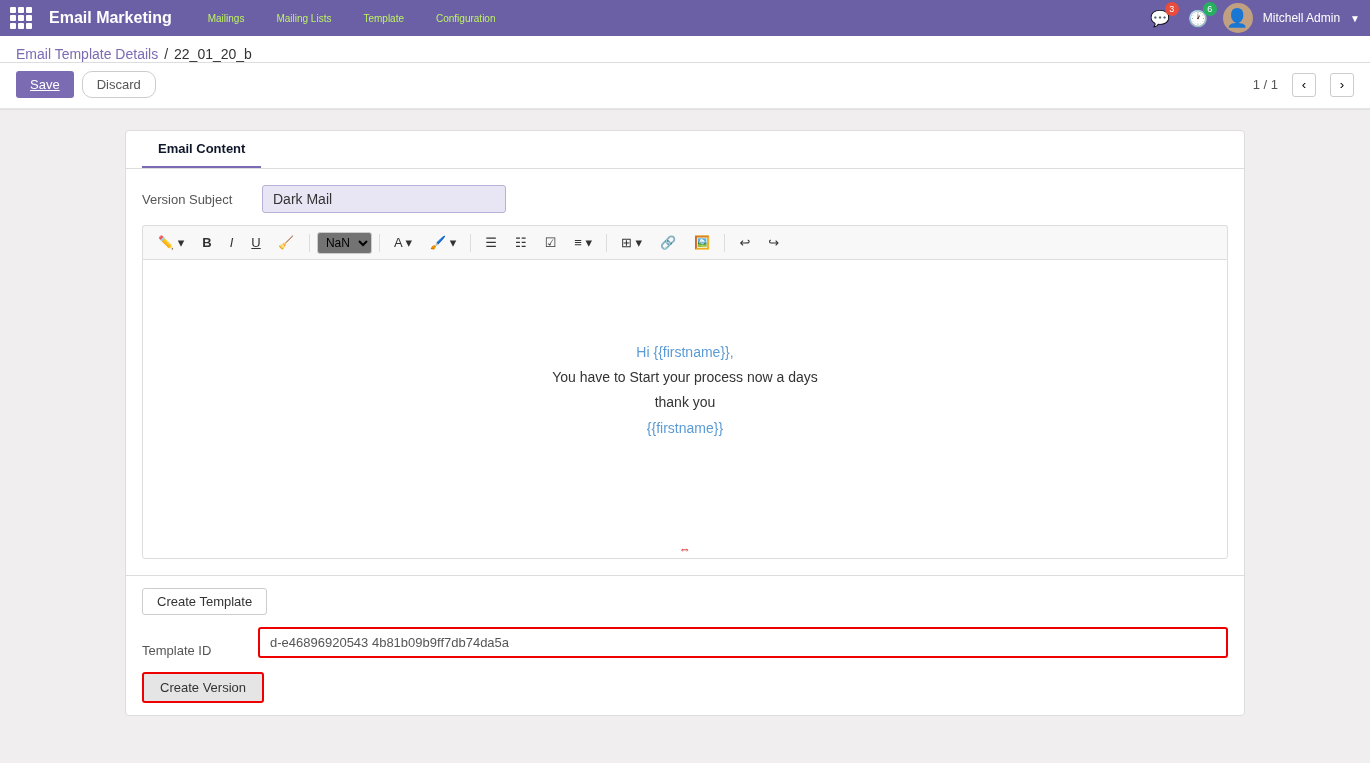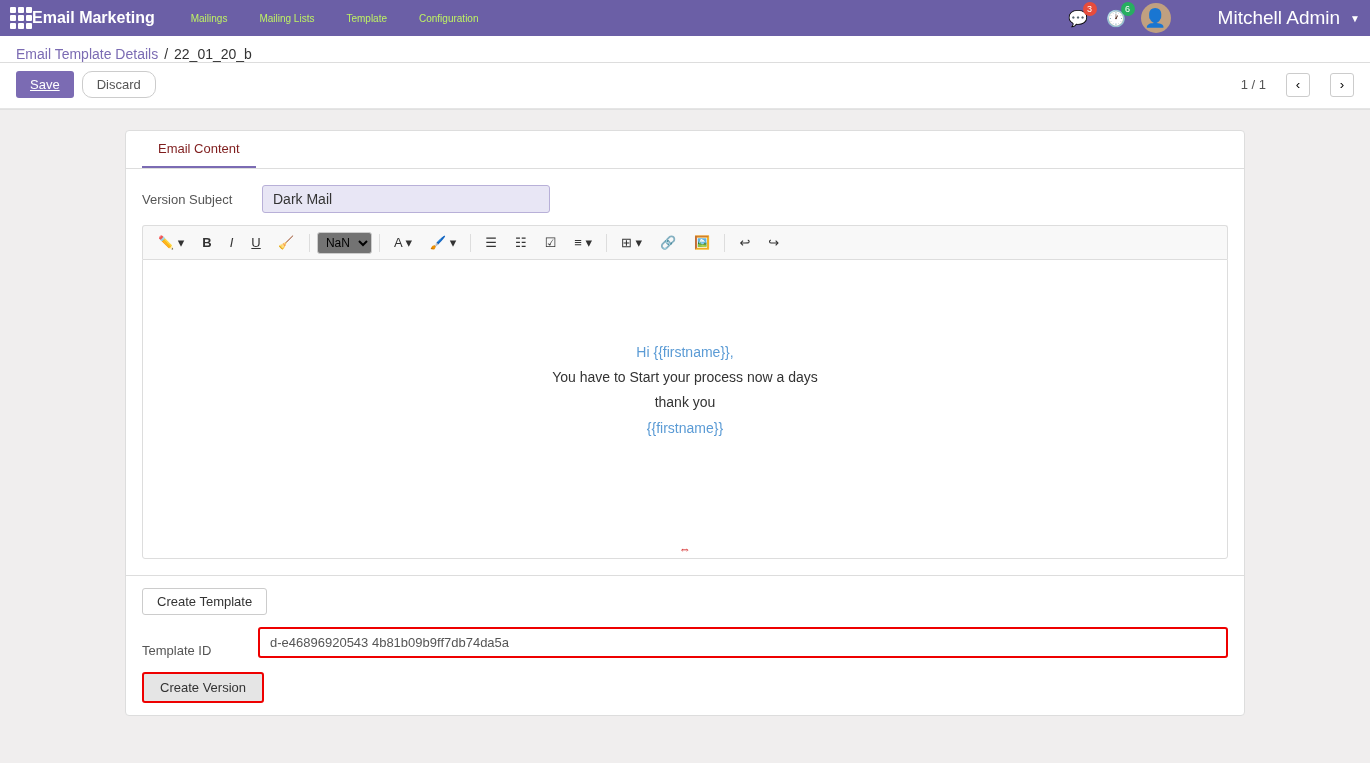--- a/index.html
+++ b/index.html
@@ -11,21 +11,21 @@
       color: white;
       height: 36px;
       display: flex;
       align-items: center;
       padding: 0 10px;
       gap: 20px;
     }
     .topbar-brand {
       display: flex;
       align-items: center;
-      gap: 0;
+      gap: 17px;
       font-size: 16px;
       font-weight: bold;
       color: white;
     }
     .topbar-grid-icon {
       display: grid;
       grid-template-columns: repeat(3,6px);
       grid-template-rows: repeat(3,6px);
       gap: 2px;
     }
@@ -78,21 +78,21 @@
     .user-avatar {
       width: 30px;
       height: 30px;
       border-radius: 50%;
       background: #c0a080;
       display: flex;
       align-items: center;
       justify-content: center;
       overflow: hidden;
     }
-    .user-name { color: white; font-size: 19px; cursor: pointer; margin-left: 37px; }
+    .user-name { color: white; font-size: 12px; cursor: pointer; }
 
     
     .breadcrumb-bar {
       background: white;
       padding: 10px 16px 0;
       border-bottom: 1px solid #ddd;
       display: flex;
       align-items: center;
       justify-content: space-between;
     }
@@ -130,21 +130,21 @@
       color: #555;
       border: 1px solid #ccc;
       border-radius: 10px;
       padding: 5px 14px;
       cursor: pointer;
       font-size: 13px;
     }
     .pagination {
       display: flex;
       align-items: center;
-      gap: 20px;
+      gap: 14px;
       font-size: 13px;
       color: #555;
     }
     .pagination button {
       background: none;
       border: 1px solid #ccc;
       border-radius: 3px;
       width: 24px;
       height: 24px;
       cursor: pointer;
@@ -173,22 +173,22 @@
     }
     .card-tab {
       padding: 10px 16px;
       font-size: 13px;
       cursor: pointer;
       border-bottom: 2px solid transparent;
       color: #555;
     }
     .card-tab.active {
       border-bottom: 2px solid #7b6bb3;
-      color: #7f1d1d;
-      font-weight: normal;
+      color: #0f172a;
+      font-weight: bold;
     }
     .card-body { padding: 16px; }
 
     
     .form-row {
       display: flex;
       align-items: center;
       margin-bottom: 12px;
       gap: 10px;
     }
@@ -198,21 +198,21 @@
       min-width: 110px;
       font-weight: 500;
     }
     .version-subject-input {
       background: #e8e6f5;
       border: 1px solid #b8b0d8;
       border-radius: 3px;
       padding: 5px 10px;
       font-size: 14px;
       color: #333;
-      width: 288px;
+      width: 244px;
     }
 
     
     .editor-toolbar {
       border: 1px solid #ddd;
       border-bottom: none;
       background: #f8f8f8;
       padding: 5px 8px;
       display: flex;
       align-items: center;

